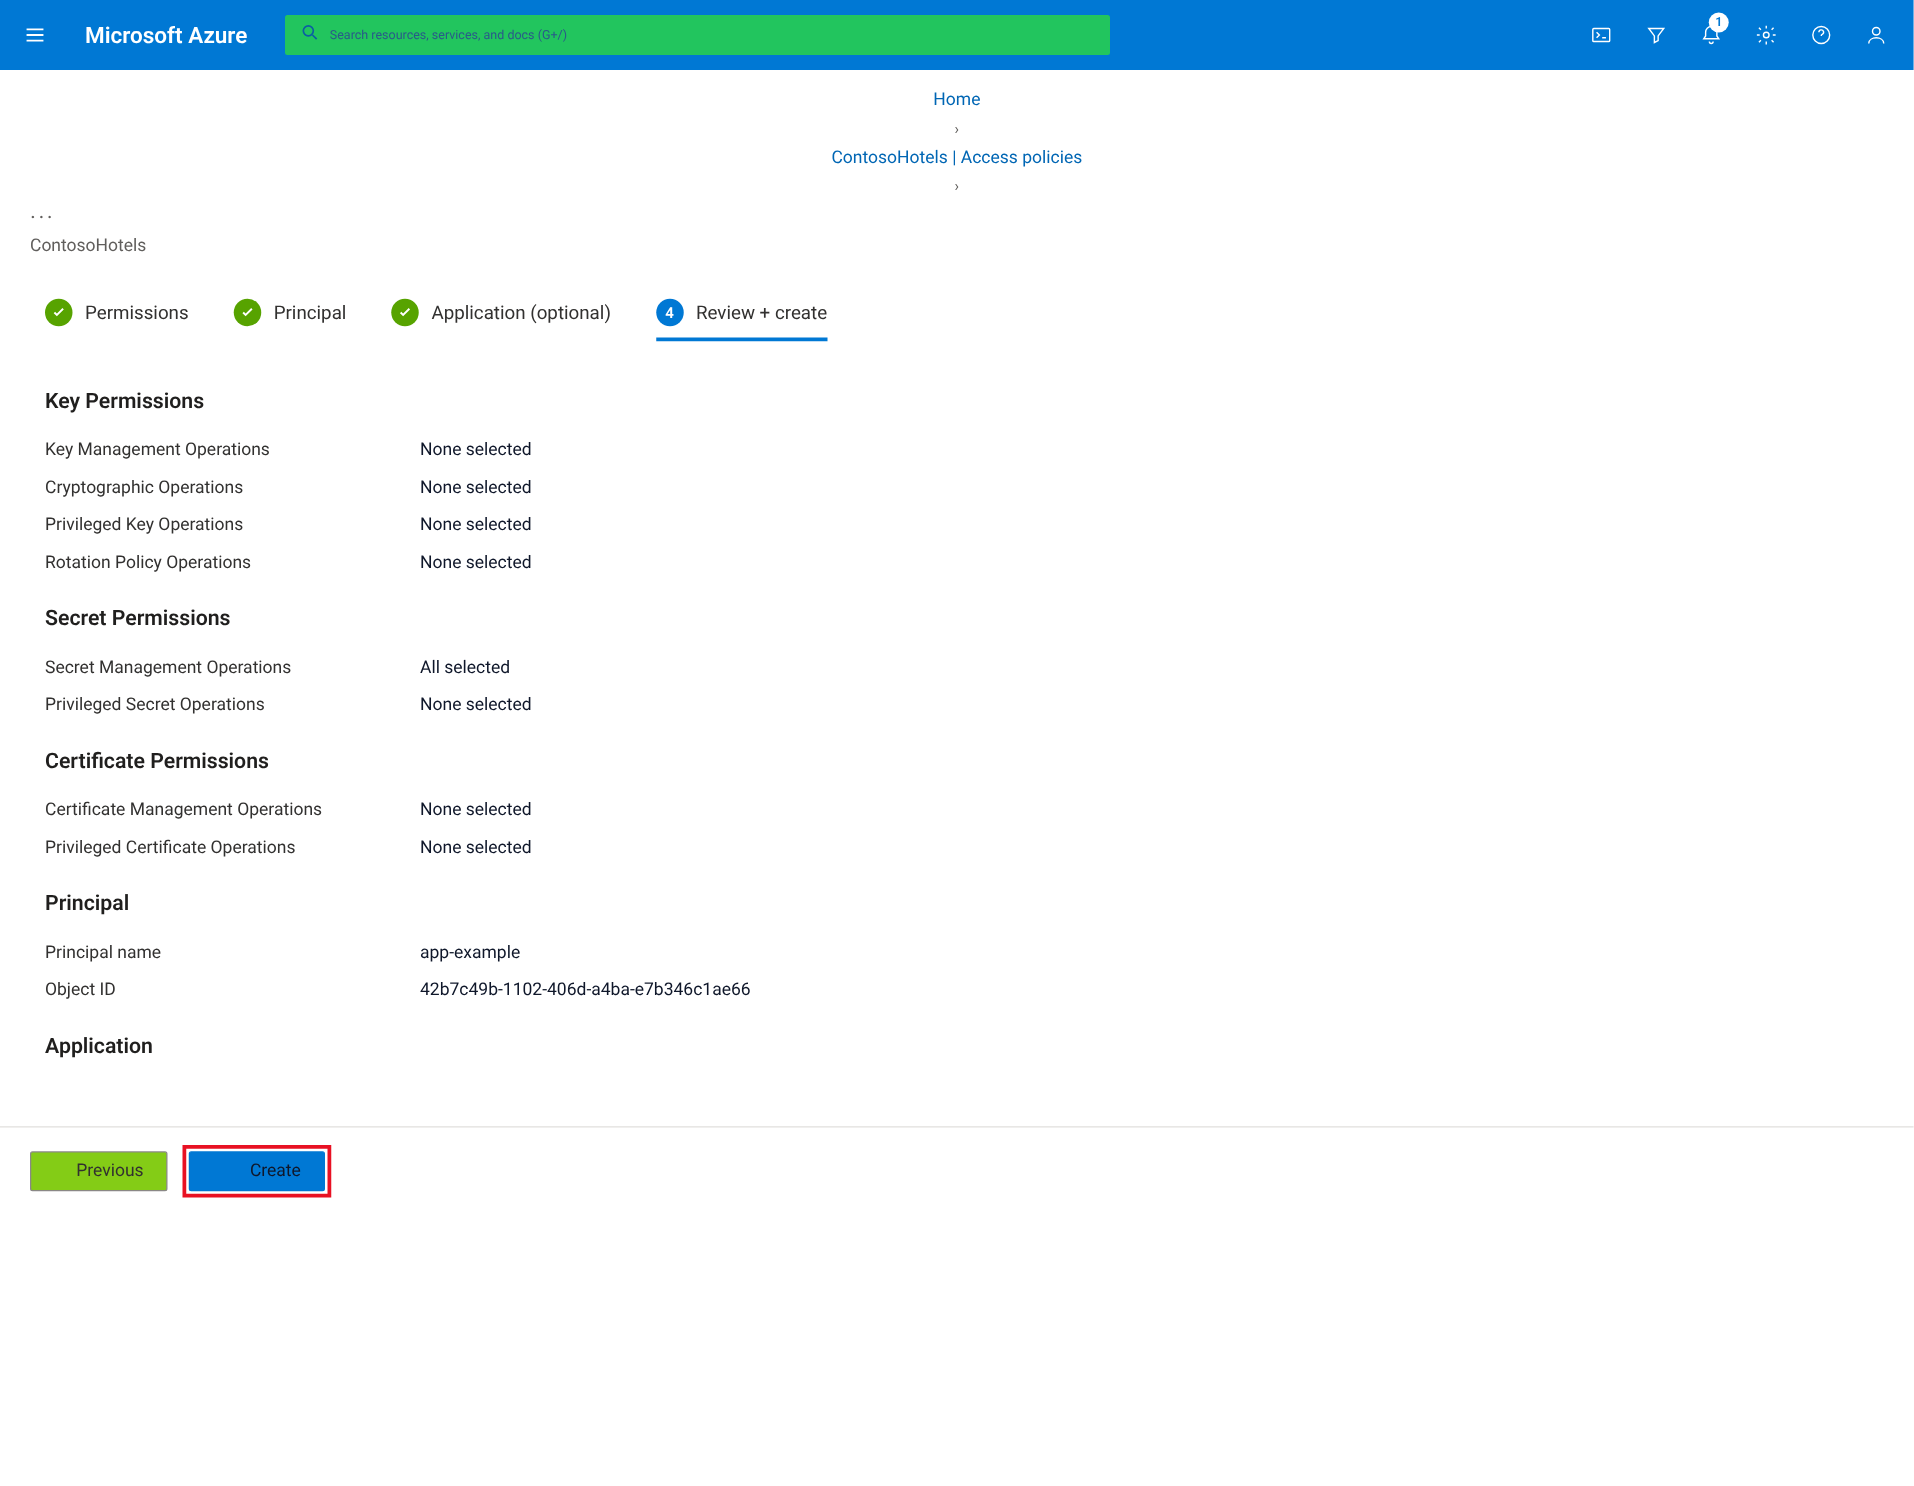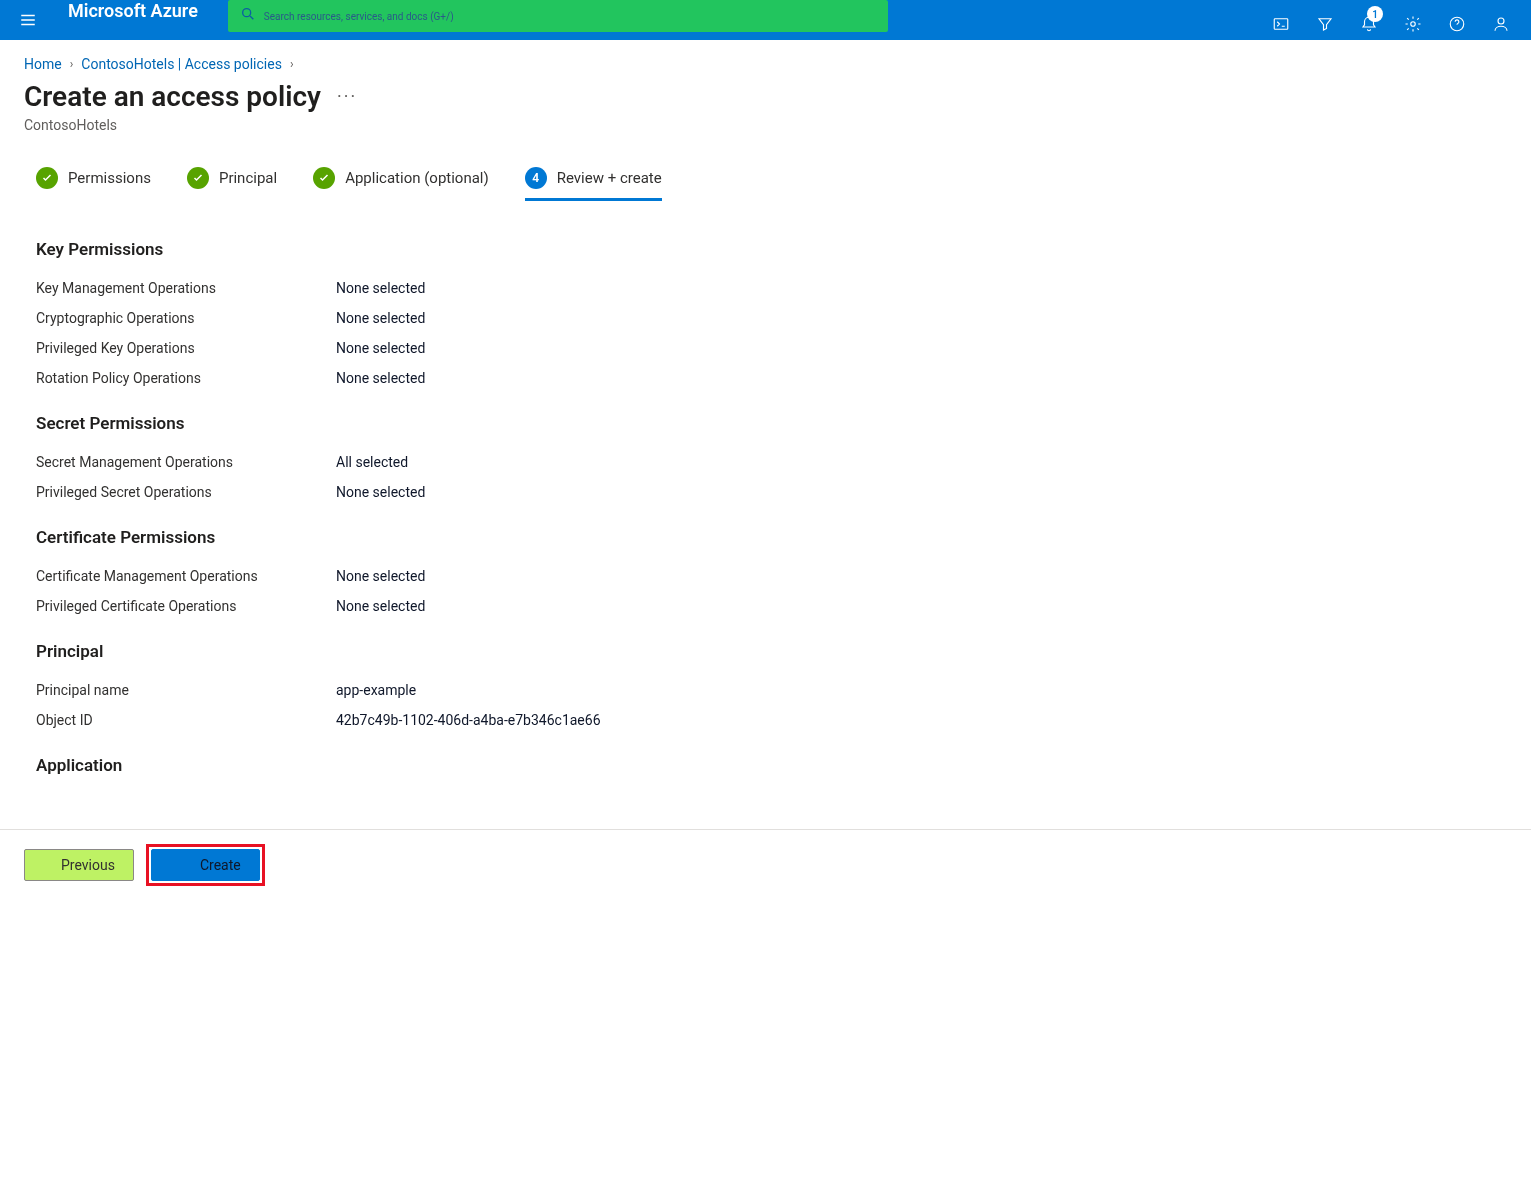--- a/index.html
+++ b/index.html
@@ -1,32 +1,32 @@
 <!DOCTYPE html>
 <html><head>
 <meta charset="utf-8">
 <style>
   * { box-sizing: border-box; margin: 0; padding: 0; font-family: "Segoe UI", -apple-system, BlinkMacSystemFont, Roboto, sans-serif; }
   body { background: #ffffff; color: #323130; width: 1531px; }
 
   
-  .topbar { background: #0078d4; height: 40px; display: flex; align-items: flex-start; color: #fff; padding: 0 8px; }
+  .topbar { background: #0078d4; height: 56px; display: flex; align-items: center; color: #fff; padding: 0 8px; }
   .topbar .hamburger { width: 40px; height: 40px; display:flex; align-items:center; justify-content:center; cursor:pointer; }
   .topbar .brand { font-size: 18px; font-weight: 600; margin-left: 20px; margin-right: 30px; white-space: nowrap; }
   .topbar .search-wrap { flex: 0 0 660px; position: relative; }
   .topbar .search-wrap .search-icon { position:absolute; left:12px; top:50%; transform:translateY(-50%); color:#0078d4; }
   .topbar .search-input { width: 100%; height: 32px; border: none; border-radius: 2px; padding: 0 12px 0 36px; font-size: 10px; background: #22c55e; color: #001; }
   .topbar .search-input::placeholder { color: #2a5a89; }
   .topbar .spacer { flex: 1; }
   .topbar .icon-btn { width: 44px; height: 48px; display:flex; align-items:center; justify-content:center; cursor:pointer; position:relative; }
   .topbar .icon-btn svg { width:18px; height:18px; stroke:#fff; fill:none; stroke-width:1.5; }
   .badge { position:absolute; top:6px; right:8px; background:#fff; color:#0078d4; border-radius:50%; width:16px; height:16px; font-size:10px; font-weight:600; display:flex; align-items:center; justify-content:center; }
 
   
-  .breadcrumb { padding: 16px 24px 8px 24px; font-size: 14px; display:flex; align-items:center; gap:8px; }
+  .breadcrumb { padding: 16px 24px 8px 24px; font-size: 14px; display:flex; align-items:center; gap:8px;flex-direction:column; }
   .breadcrumb a { color: #0066b4; text-decoration: none; }
   .breadcrumb .chev { color:#605e5c; font-size: 12px; }
 
   
   .page-header { padding: 0 24px 4px 24px; display:flex; align-items:center; gap:16px; }
   .page-header h1 { font-size: 28px; font-weight: 600; color:#201f1e; }
   .page-header .more { color:#605e5c; font-size:18px; letter-spacing:2px; cursor:pointer; }
   .page-sub { padding: 0 24px 24px 24px; font-size: 14px; color:#605e5c; }
 
   
@@ -42,21 +42,21 @@
   .content { padding: 28px 24px 40px 36px; }
   .section-title { font-size: 17px; font-weight: 600; color:#201f1e; margin: 20px 0 14px 0; }
   .section-title:first-child { margin-top: 12px; }
   .kv-row { display:flex; padding: 7px 0; font-size: 14px; color:#323130; }
   .kv-row .k { width: 300px; flex-shrink:0; }
   .kv-row .v { color:#0f172a; }
 
   
   .footer { border-top: 1px solid #e1dfdd; padding: 14px 24px; display:flex; gap:12px; align-items:center; background:#fff; }
   .btn { height: 32px; padding: 0 18px; font-size: 14px; border-radius: 2px; cursor:pointer; display:inline-flex; align-items:center; justify-content:center; }
-  .btn-secondary { background:#bef264; border:1px solid #8a8886; color:#323130;padding-left:36px; }
+  .btn-secondary { background:#84cc16; border:1px solid #8a8886; color:#323130;padding-left:36px; }
   .btn-primary { background:#0078d4; border:1px solid #0078d4; color:#0f172a; font-weight:400;padding-left:48px; }
   .highlight-box { border:3px solid #e81123; padding:2px; display:inline-flex; }
 
   svg.check-mark { width:12px; height:12px; }
 </style>
 </head>
 <body>
 
 <div class="topbar">
   <div class="hamburger">
@@ -113,21 +113,20 @@
 </div>
 
 <div class="breadcrumb">
   <a href="#">Home</a>
   <span class="chev">›</span>
   <a href="#">ContosoHotels | Access policies</a>
   <span class="chev">›</span>
 </div>
 
 <div class="page-header">
-  <h1>Create an access policy</h1>
   <span class="more">···</span>
 </div>
 <div class="page-sub">ContosoHotels</div>
 
 <div class="steps">
   <div class="step">
     <span class="circle check">
       <svg class="check-mark" viewBox="0 0 24 24">
           <path d="M5 12l4 4 10-10" stroke="#fff" stroke-width="3" fill="none"></path>
         </svg>

